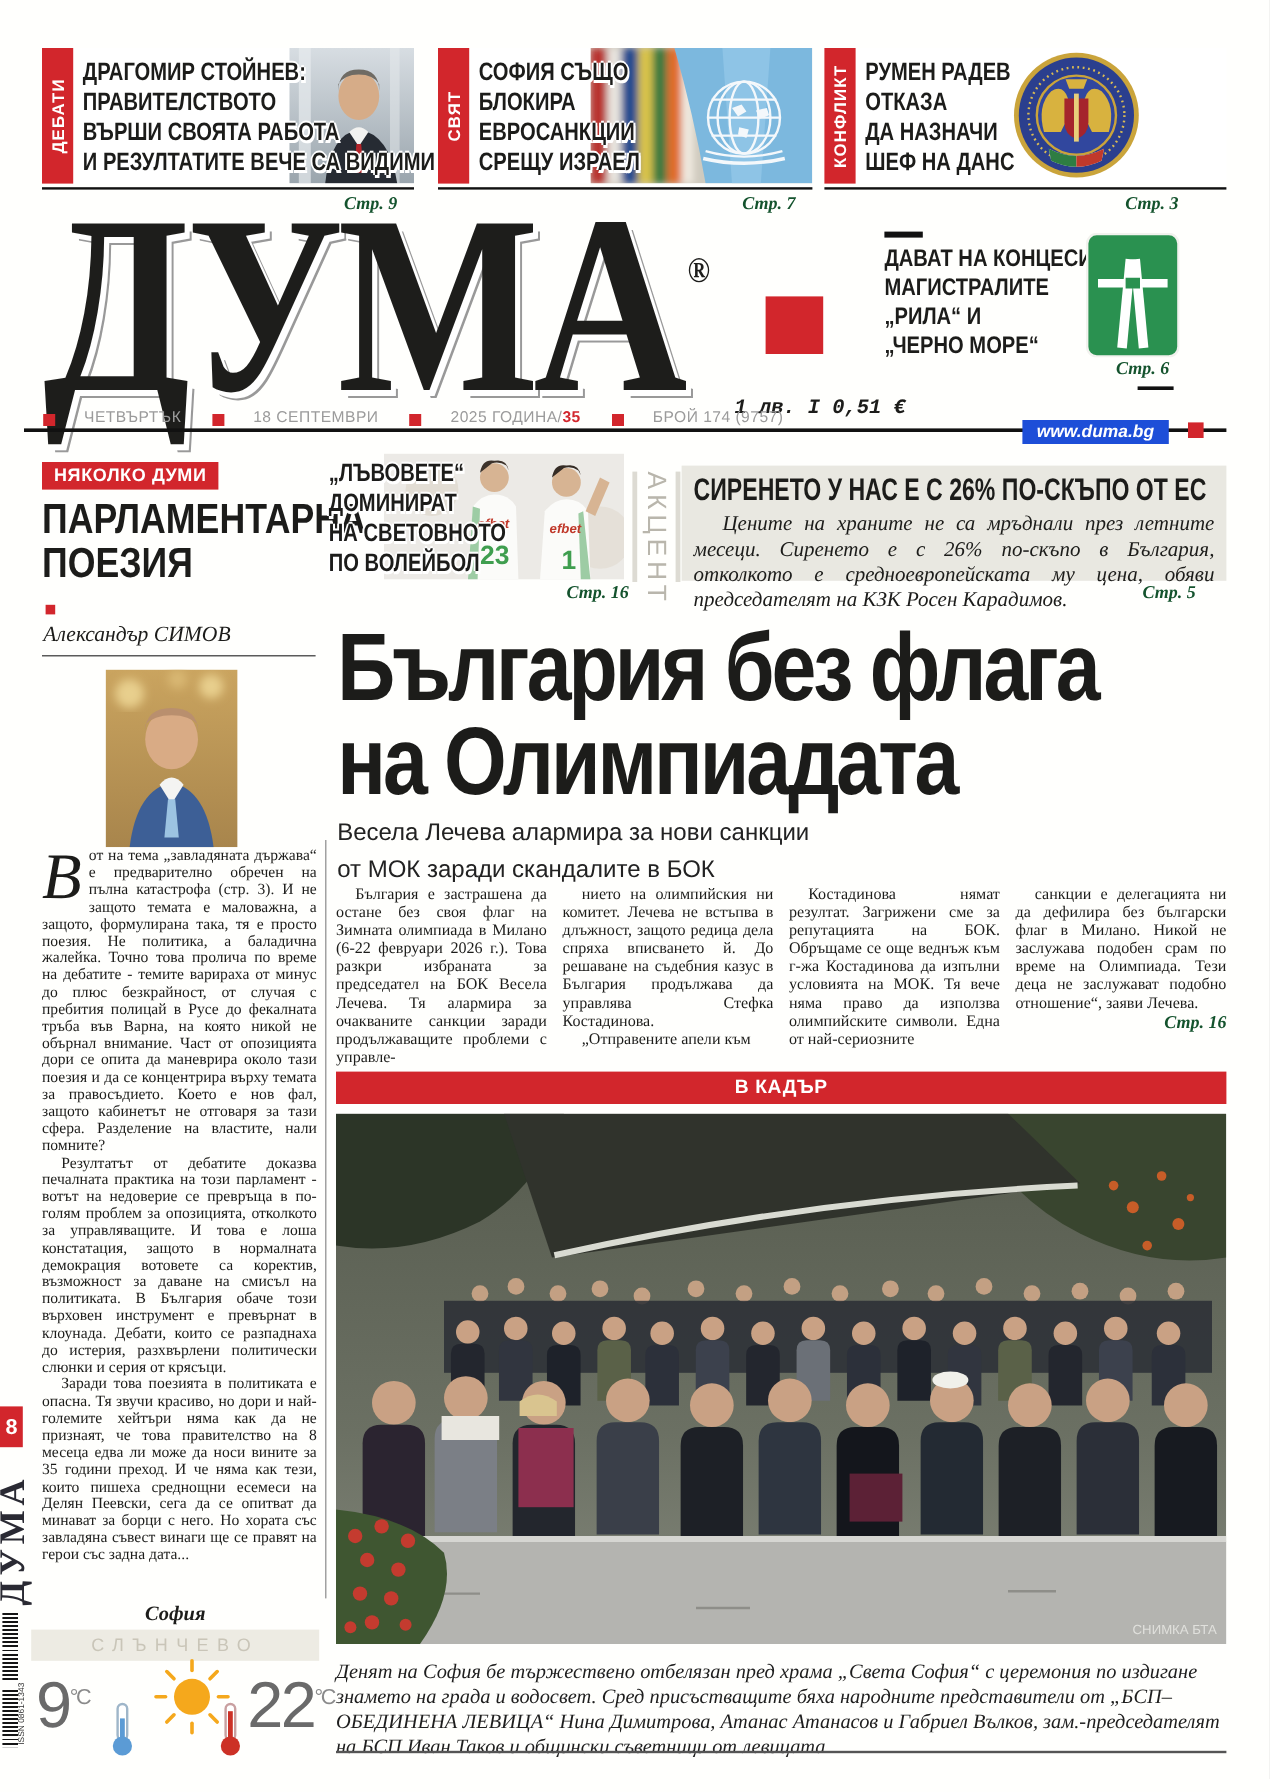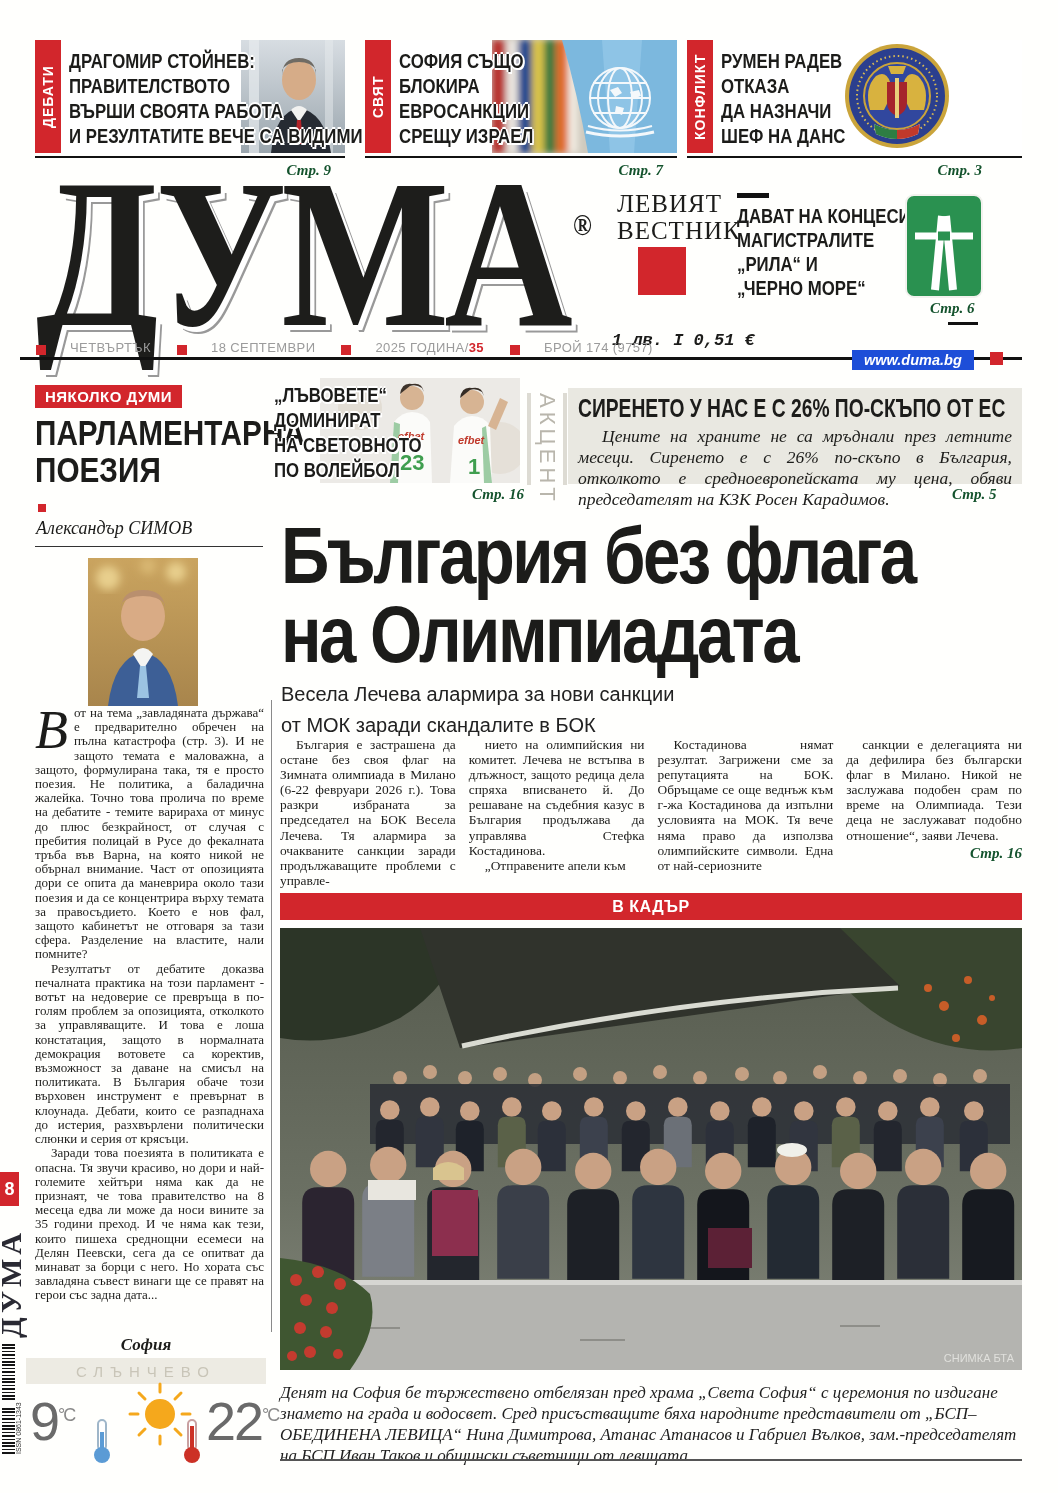--- a/index.html
+++ b/index.html
@@ -153,24 +153,20 @@
         <div>ОТКАЗА</div>
       <div>ДА НАЗНАЧИ</div>
         <div>ШЕФ НА ДАНС</div>
     </div>
     <div class="trule"></div>
     <div class="tpage pageref" style="right:40px;">Стр. 3</div>
   </div>
 
   <div class="abs" id="logo"><span>ДУМА</span><sup>®</sup></div>
 
-  <div class="abs serif" style="left:617px;top:190px;font-size:25px;line-height:27px;letter-spacing:1px;">
-    <div>ЛЕВИЯТ</div>
-      <div>ВЕСТНИК</div>
-  </div>
   <div class="abs" style="left:638px;top:247px;width:48px;height:48px;background:var(--accent);"></div>
   <div class="abs serif" style="left:612px;top:331px;font-size:17px;font-weight:bold;font-style:italic;font-family:Liberation Mono, monospace;">1 лв. I 0,51 €</div>
 
   <div class="abs" style="left:737px;top:193px;width:32px;height:5px;background:#111;"></div>
   <div class="abs cond" style="left:737px;top:204px;font-size:20px;line-height:24px;transform:scaleX(.84);">
     <div>ДАВАТ НА КОНЦЕСИЯ</div>
       <div>МАГИСТРАЛИТЕ</div>
     <div>„РИЛА“ И</div>
       <div>„ЧЕРНО МОРЕ“</div>
   </div>

